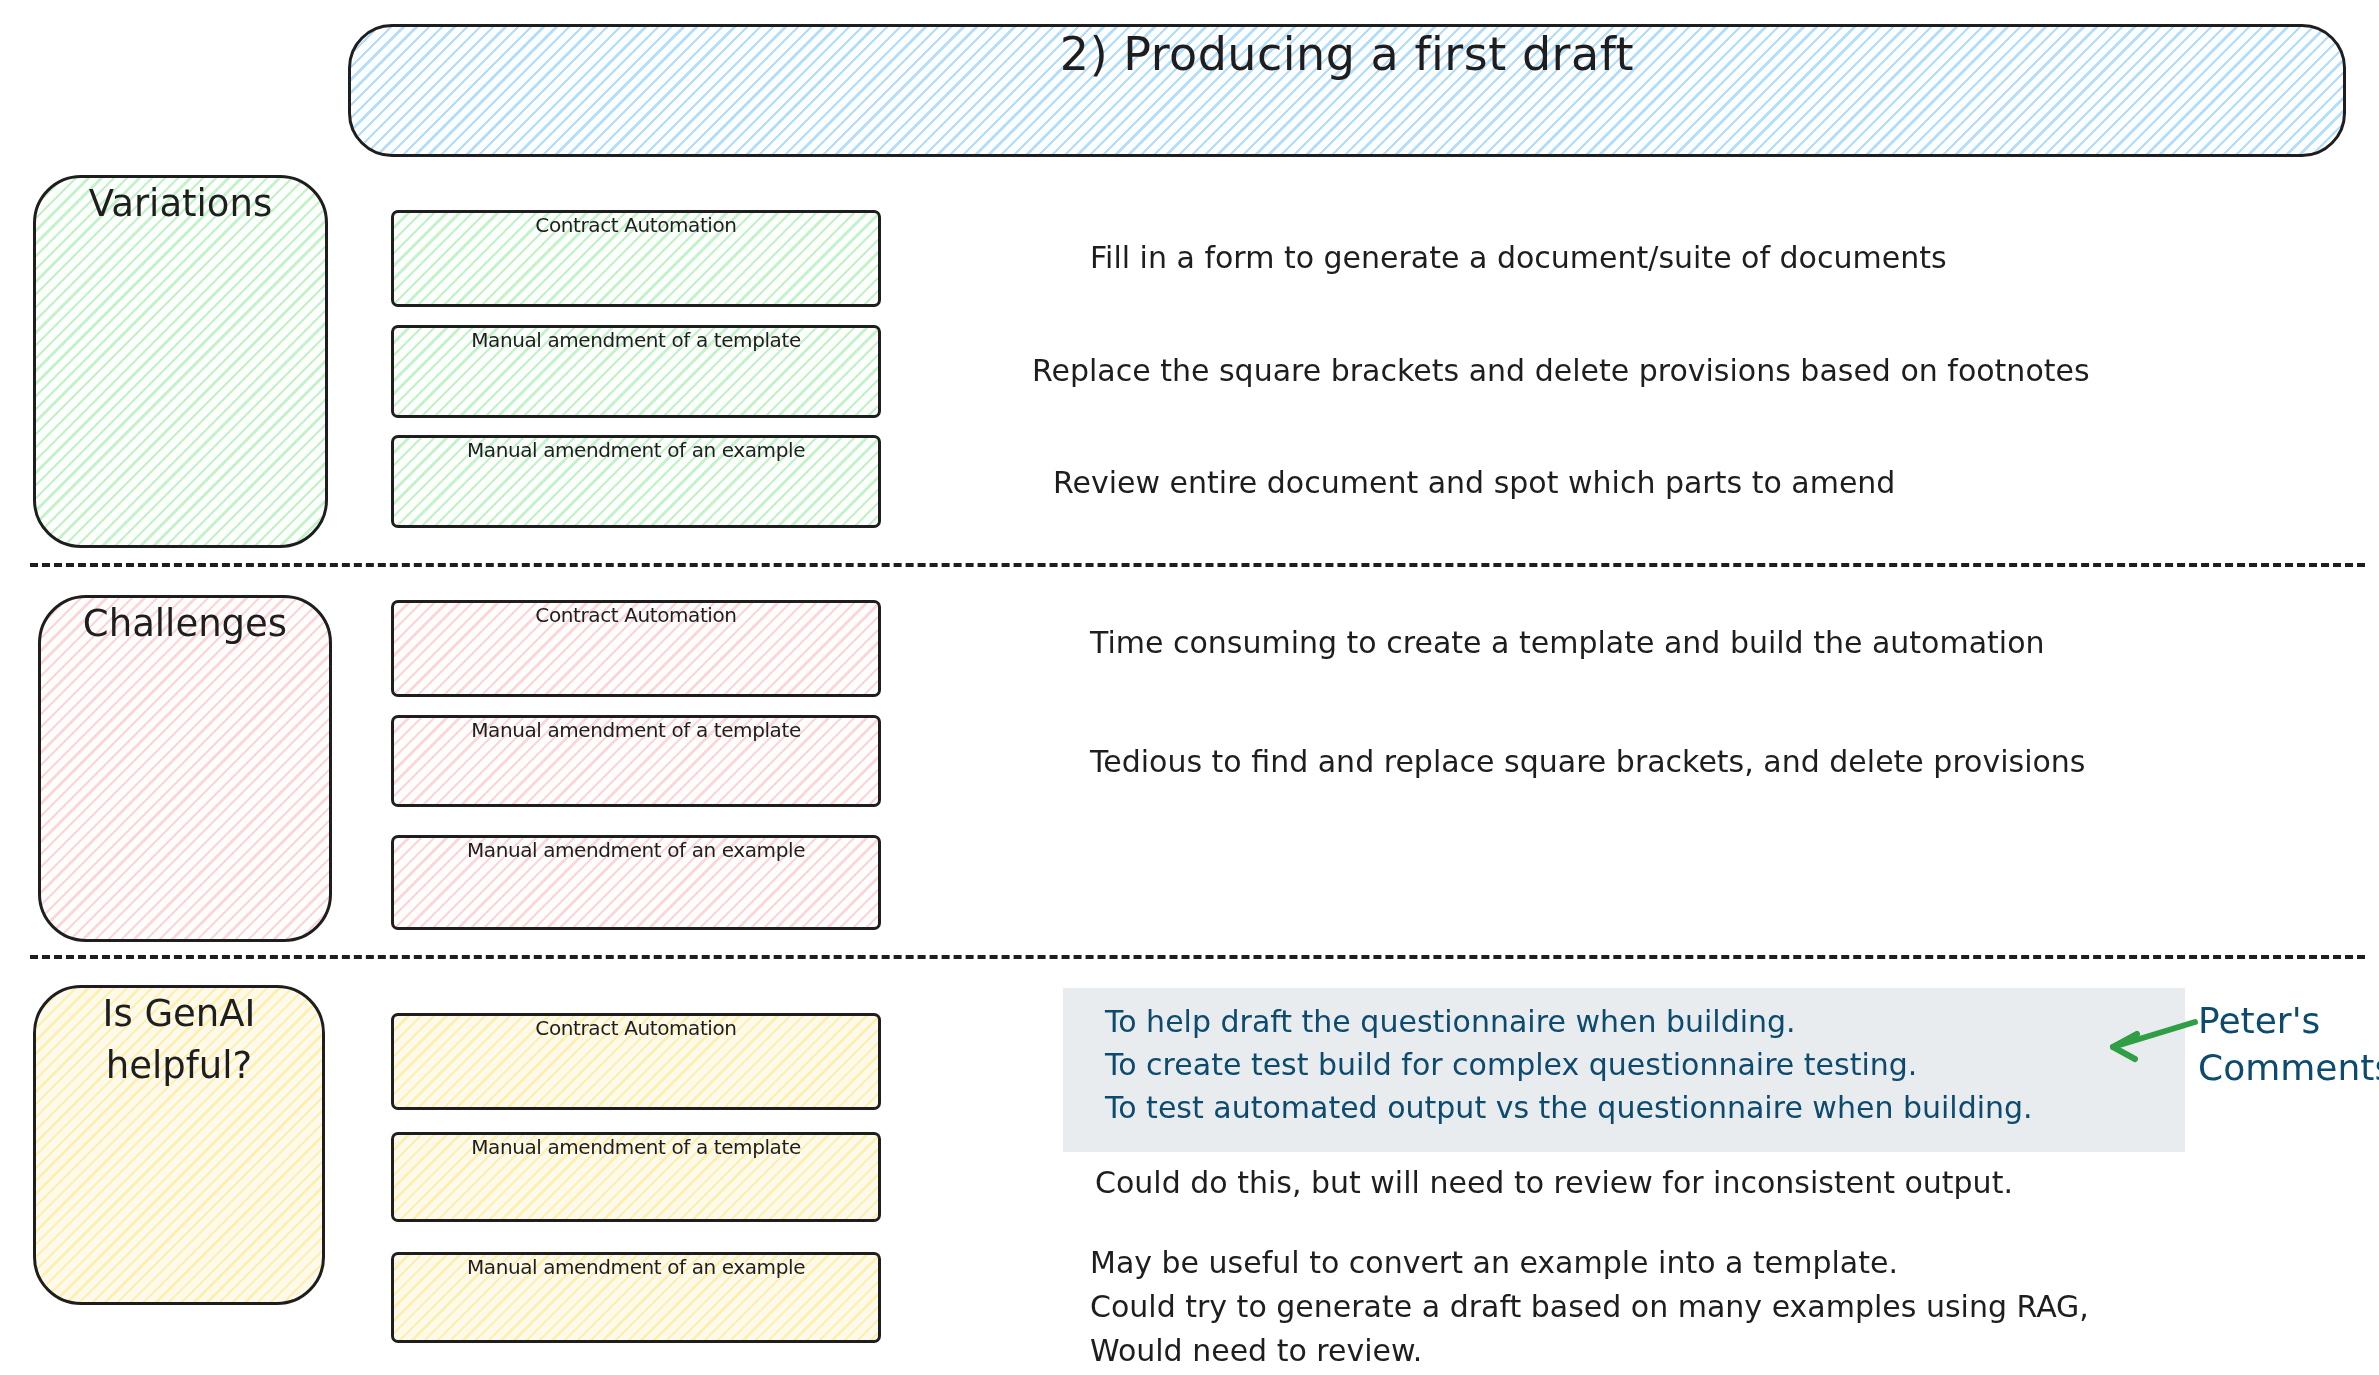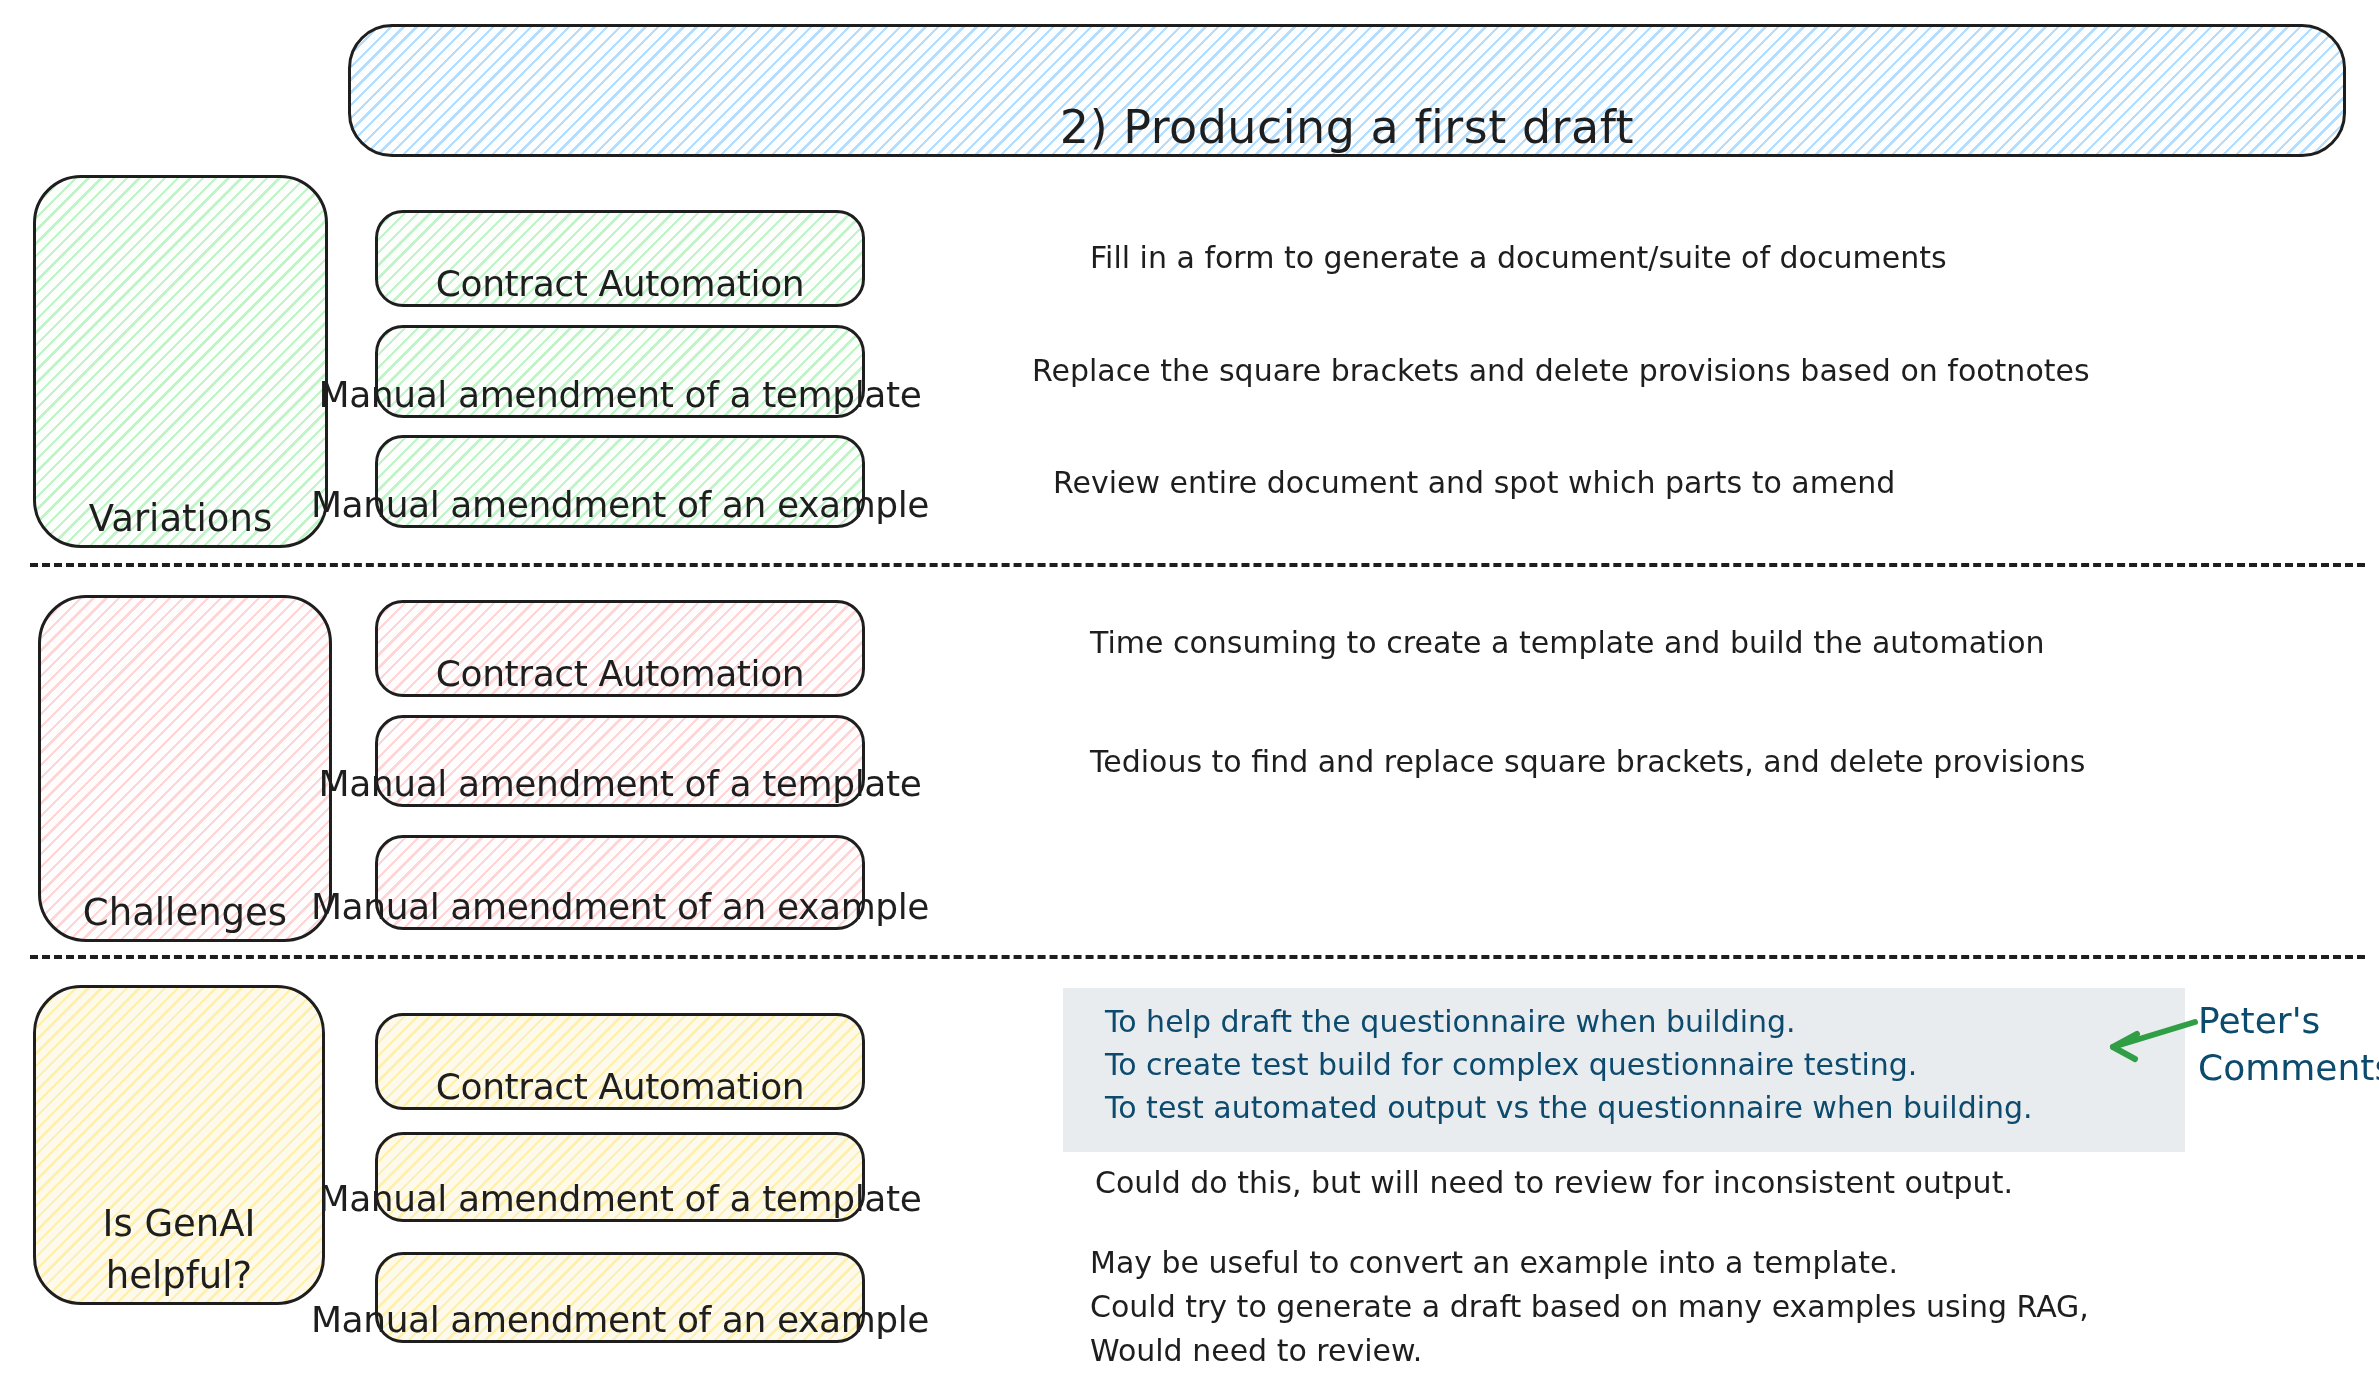--- a/index.html
+++ b/index.html
@@ -8,21 +8,21 @@
     width:2379px;height:1375px;
     background:#ffffff;
     font-family:"DejaVu Sans","Liberation Sans",sans-serif;
     color:#1e1e1e;
     overflow:hidden;
   }
   .abs{position:absolute;box-sizing:border-box;}
   
   .card{
     border:3px solid #1e1e1e;
-    display:flex;align-items:flex-end;justify-content:center;
+    display:flex;align-items:flex-start;justify-content:center;
     text-align:center;
   }
   .hatch-blue{
     background-color:#fdfeff;
     background-image:repeating-linear-gradient(135deg, rgba(165,216,255,.85) 0 2.4px, transparent 2.4px 9px);
   }
   .hatch-green{
     background-color:#fcfffc;
     background-image:repeating-linear-gradient(135deg, rgba(178,242,187,.8) 0 2.4px, transparent 2.4px 9px);
   }
@@ -38,24 +38,25 @@
     border-radius:44px;
     font-size:46px;
     letter-spacing:.5px;
   }
   .label-box{
     border-radius:48px;
     font-size:37px;
     line-height:52px;
   }
   .pill{
-    border-radius:28px;
-    font-size:36px;
+    border-radius:7px;
+    font-size:20px;
     letter-spacing:-0.4px;
     white-space:nowrap;
+    margin-left:16px;
   }
   .note{
     font-size:30px;
     line-height:44px;
     white-space:nowrap;
   }
   .sep{
     border-top:4px dashed #1e1e1e;
     height:0;
   }

